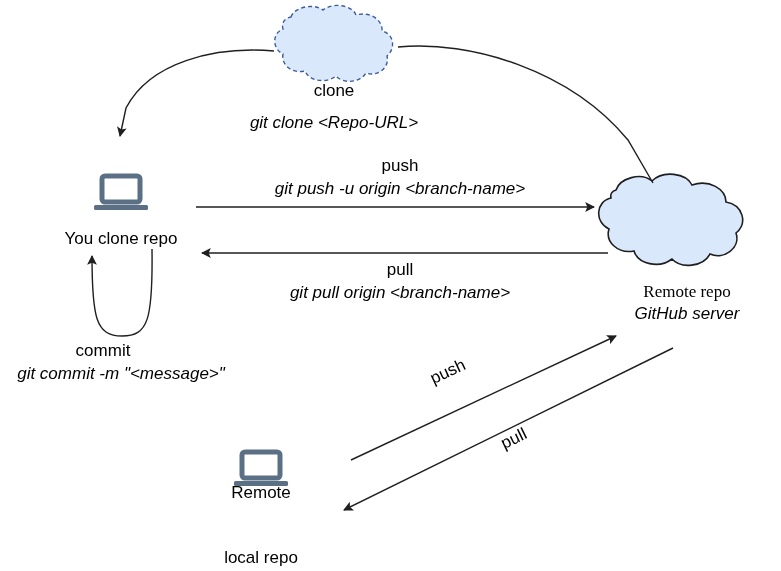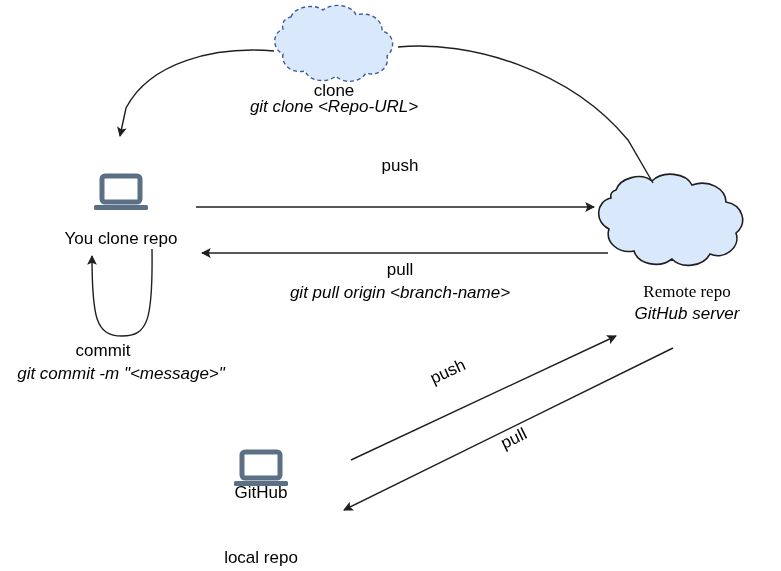--- a/index.html
+++ b/index.html
@@ -105,34 +105,35 @@
       <rect class="laptop-base" x="94" y="205" width="54" height="5" rx="1.5"></rect>
     </g>
 
     <g>
       <rect class="laptop-body" x="242" y="452" width="38" height="26" rx="3"></rect>
       <rect class="laptop-base" x="234" y="481" width="54" height="5" rx="1.5"></rect>
     </g>
   </svg>
 
   <div class="lbl" style="left:334px; top:80px;">clone</div>
-  <div class="lbl italic" style="left:334px; top:96px;">git clone &lt;Repo-URL&gt;</div>
+  <div class="lbl italic" style="left:334px; top:112px;">git clone &lt;Repo-URL&gt;</div>
 
   <div class="lbl" style="left:400px; top:155px;">push</div>
+  <div class="lbl italic" style="left:400px; top:178px;">git push -u origin &lt;branch-name&gt;</div>
 
   <div class="lbl" style="left:400px; top:259px;">pull</div>
   <div class="lbl italic" style="left:400px; top:282px;">git pull origin &lt;branch-name&gt;</div>
 
   <div class="lbl" style="left:121px; top:228px;">You clone repo</div>
 
   <div class="lbl" style="left:103px; top:340px;">commit</div>
   <div class="lbl italic" style="left:121px; top:363px;">git commit -m "&lt;message&gt;"</div>
 
   <div class="lbl" style="left:687px; top:281px;font-family:Liberation Serif, serif;">Remote repo</div>
   <div class="lbl italic" style="left:687px; top:303px;">GitHub server</div>
 
-  <div class="lbl" style="left:261px; top:482px;">GitHub</div>
+  <div class="lbl" style="left:261px; top:482px;">Remote</div>
   <div class="lbl" style="left:261px; top:547px;">local repo</div>
 
   <div class="rot-lbl" style="left:448px; top:372px; transform: translate(-50%,-50%) rotate(-25deg);">push</div>
   <div class="rot-lbl" style="left:514px; top:439px; transform: translate(-50%,-50%) rotate(-26deg);">pull</div>
 
 </div>
 
 </body></html>

